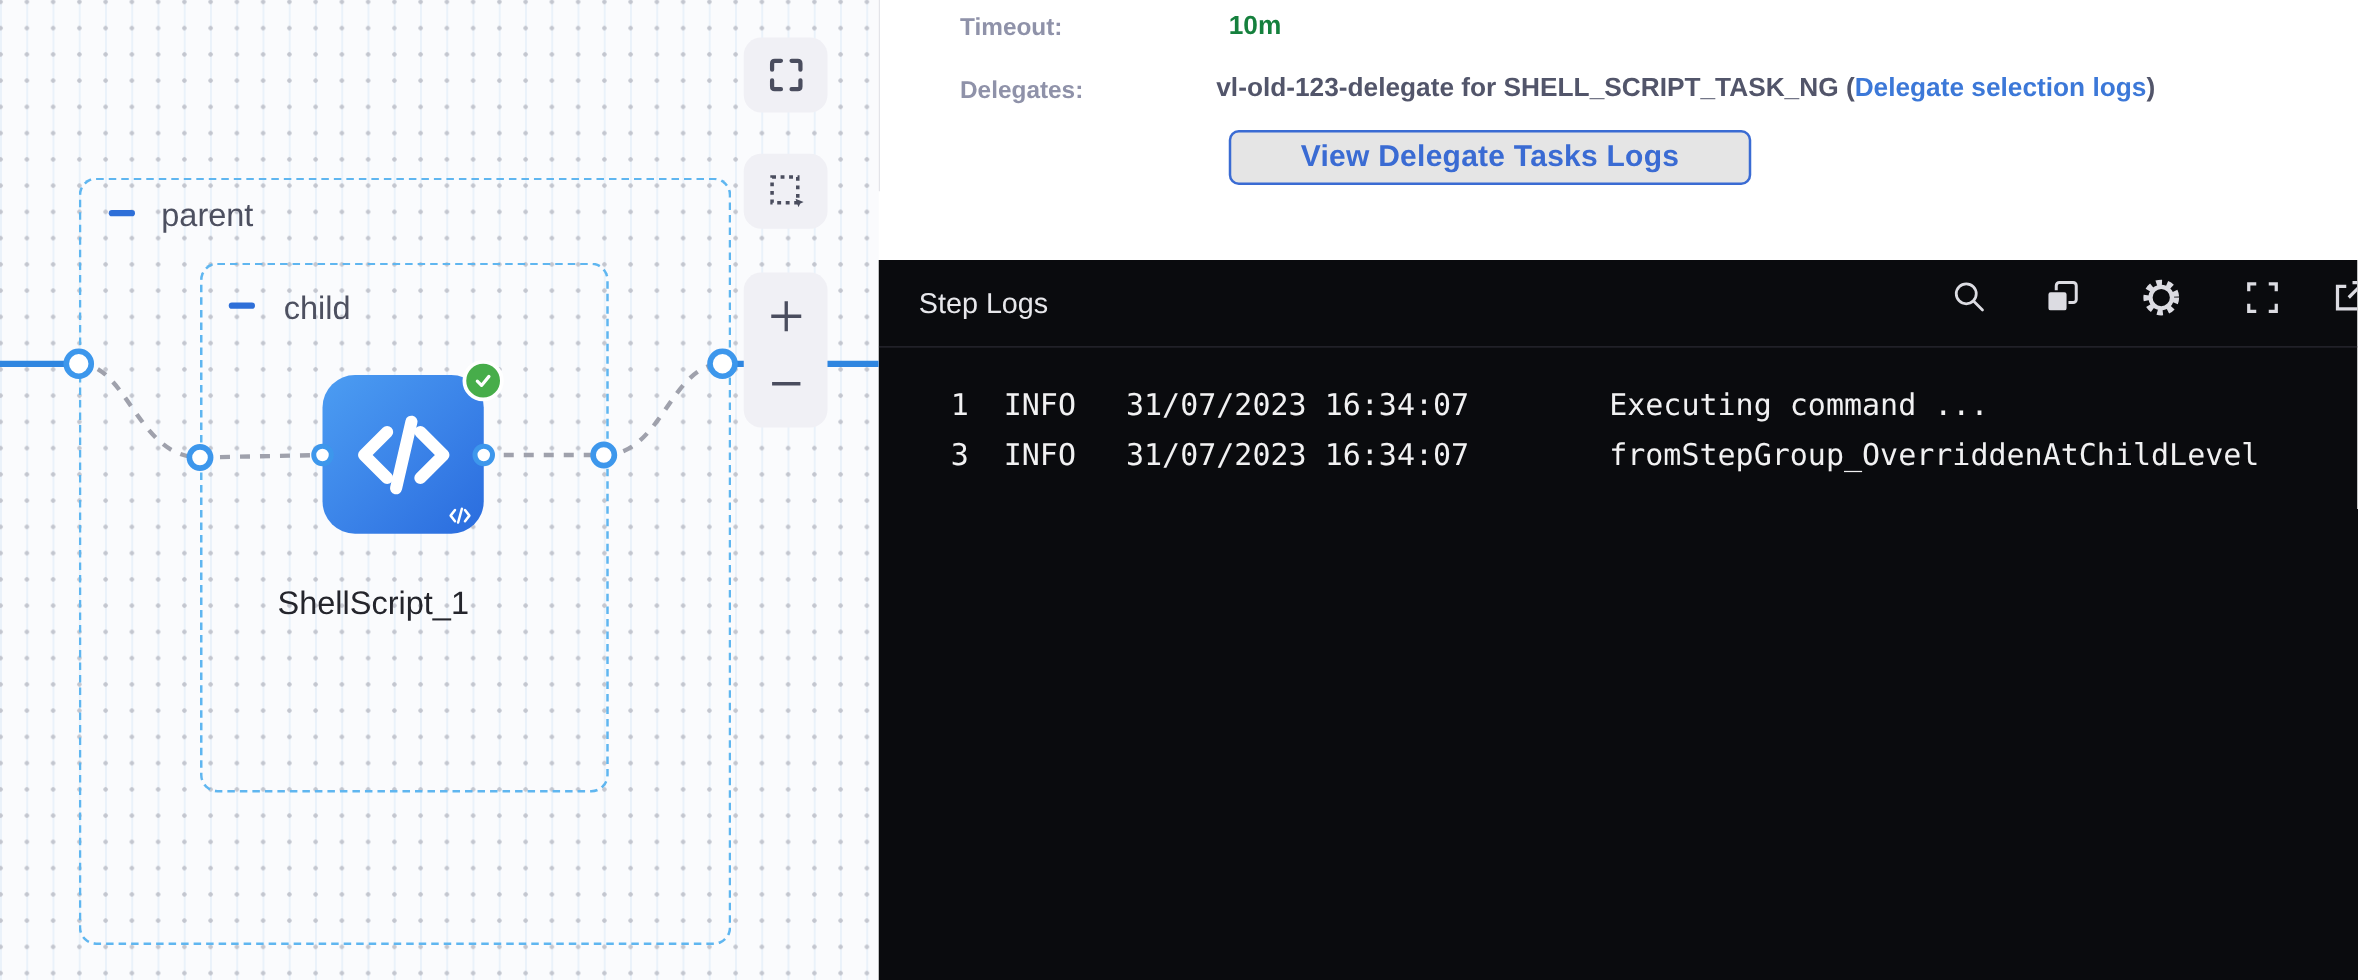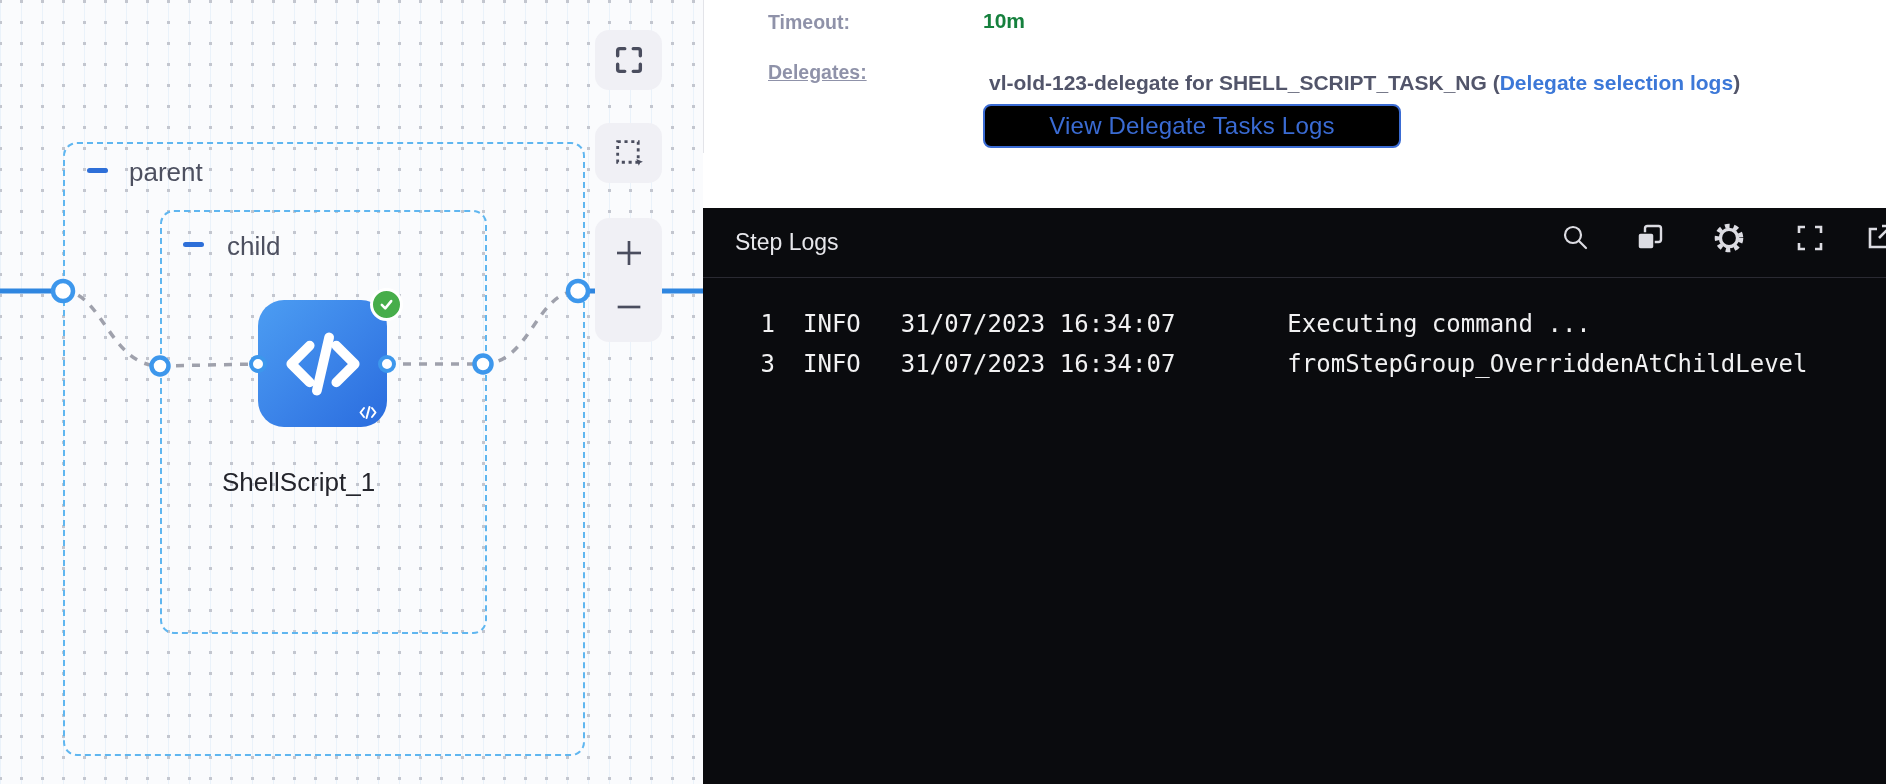--- a/index.html
+++ b/index.html
@@ -43,26 +43,26 @@
   .ctl-zoom{top:218px;height:124px;flex-direction:column;justify-content:space-between;padding:10px 0;box-sizing:border-box;}
   .ctl-zoom .half{width:100%;height:50px;display:flex;align-items:center;justify-content:center;cursor:pointer;}
 
   
   .details{position:absolute;left:703px;top:0;width:1183px;height:153px;background:#fff;
     border-left:1px solid #E3E4E9;box-sizing:border-box;}
   .details .lbl{position:absolute;font-size:19.5px;font-weight:600;color:#8F92A9;}
   .details .val{position:absolute;font-size:21px;font-weight:700;color:#15803d;}
   .lbl-timeout{left:64px;top:11px;}
   .val-timeout{left:279px;top:9px;}
-  .lbl-delegates{left:64px;top:61px;text-decoration:underline;}
-  .val-delegates{left:285px;top:59px;color:#52556A !important;font-size:21.5px;margin-top:12px;}
+  .lbl-delegates{left:64px;top:61px;}
+  .val-delegates{left:269px;top:59px;color:#52556A !important;font-size:21.5px;}
   .val-delegates a{color:#3C78D8;text-decoration:none;cursor:pointer;}
   .btn-delegate-logs{position:absolute;left:279px;top:104px;width:418px;height:44px;box-sizing:border-box;
-    background:#000000;border:2px solid #3A6BD3;border-radius:8px;color:#3A6BD3;
-    font-size:24px;font-weight:400;font-family:"Liberation Sans",sans-serif;
+    background:#e5e5e5;border:2px solid #3A6BD3;border-radius:8px;color:#3A6BD3;
+    font-size:24px;font-weight:700;font-family:"Liberation Sans",sans-serif;
     display:flex;align-items:center;justify-content:center;cursor:pointer;letter-spacing:.2px;}
 
   
   .logs{position:absolute;left:703px;top:208px;width:1242px;height:576px;background:#0A0B0E;overflow:hidden;}
   .logs-header{position:relative;height:69px;border-bottom:1px solid #2A2A32;}
   .logs-title{position:absolute;left:32px;top:21px;font-size:23px;font-weight:400;color:#E7E7EB;}
   .hicon{position:absolute;top:14px;width:32px;height:32px;cursor:pointer;}
   .hicon-search{left:857px;}
   .hicon-copy{left:931px;}
   .hicon-gear{left:1010px;}

